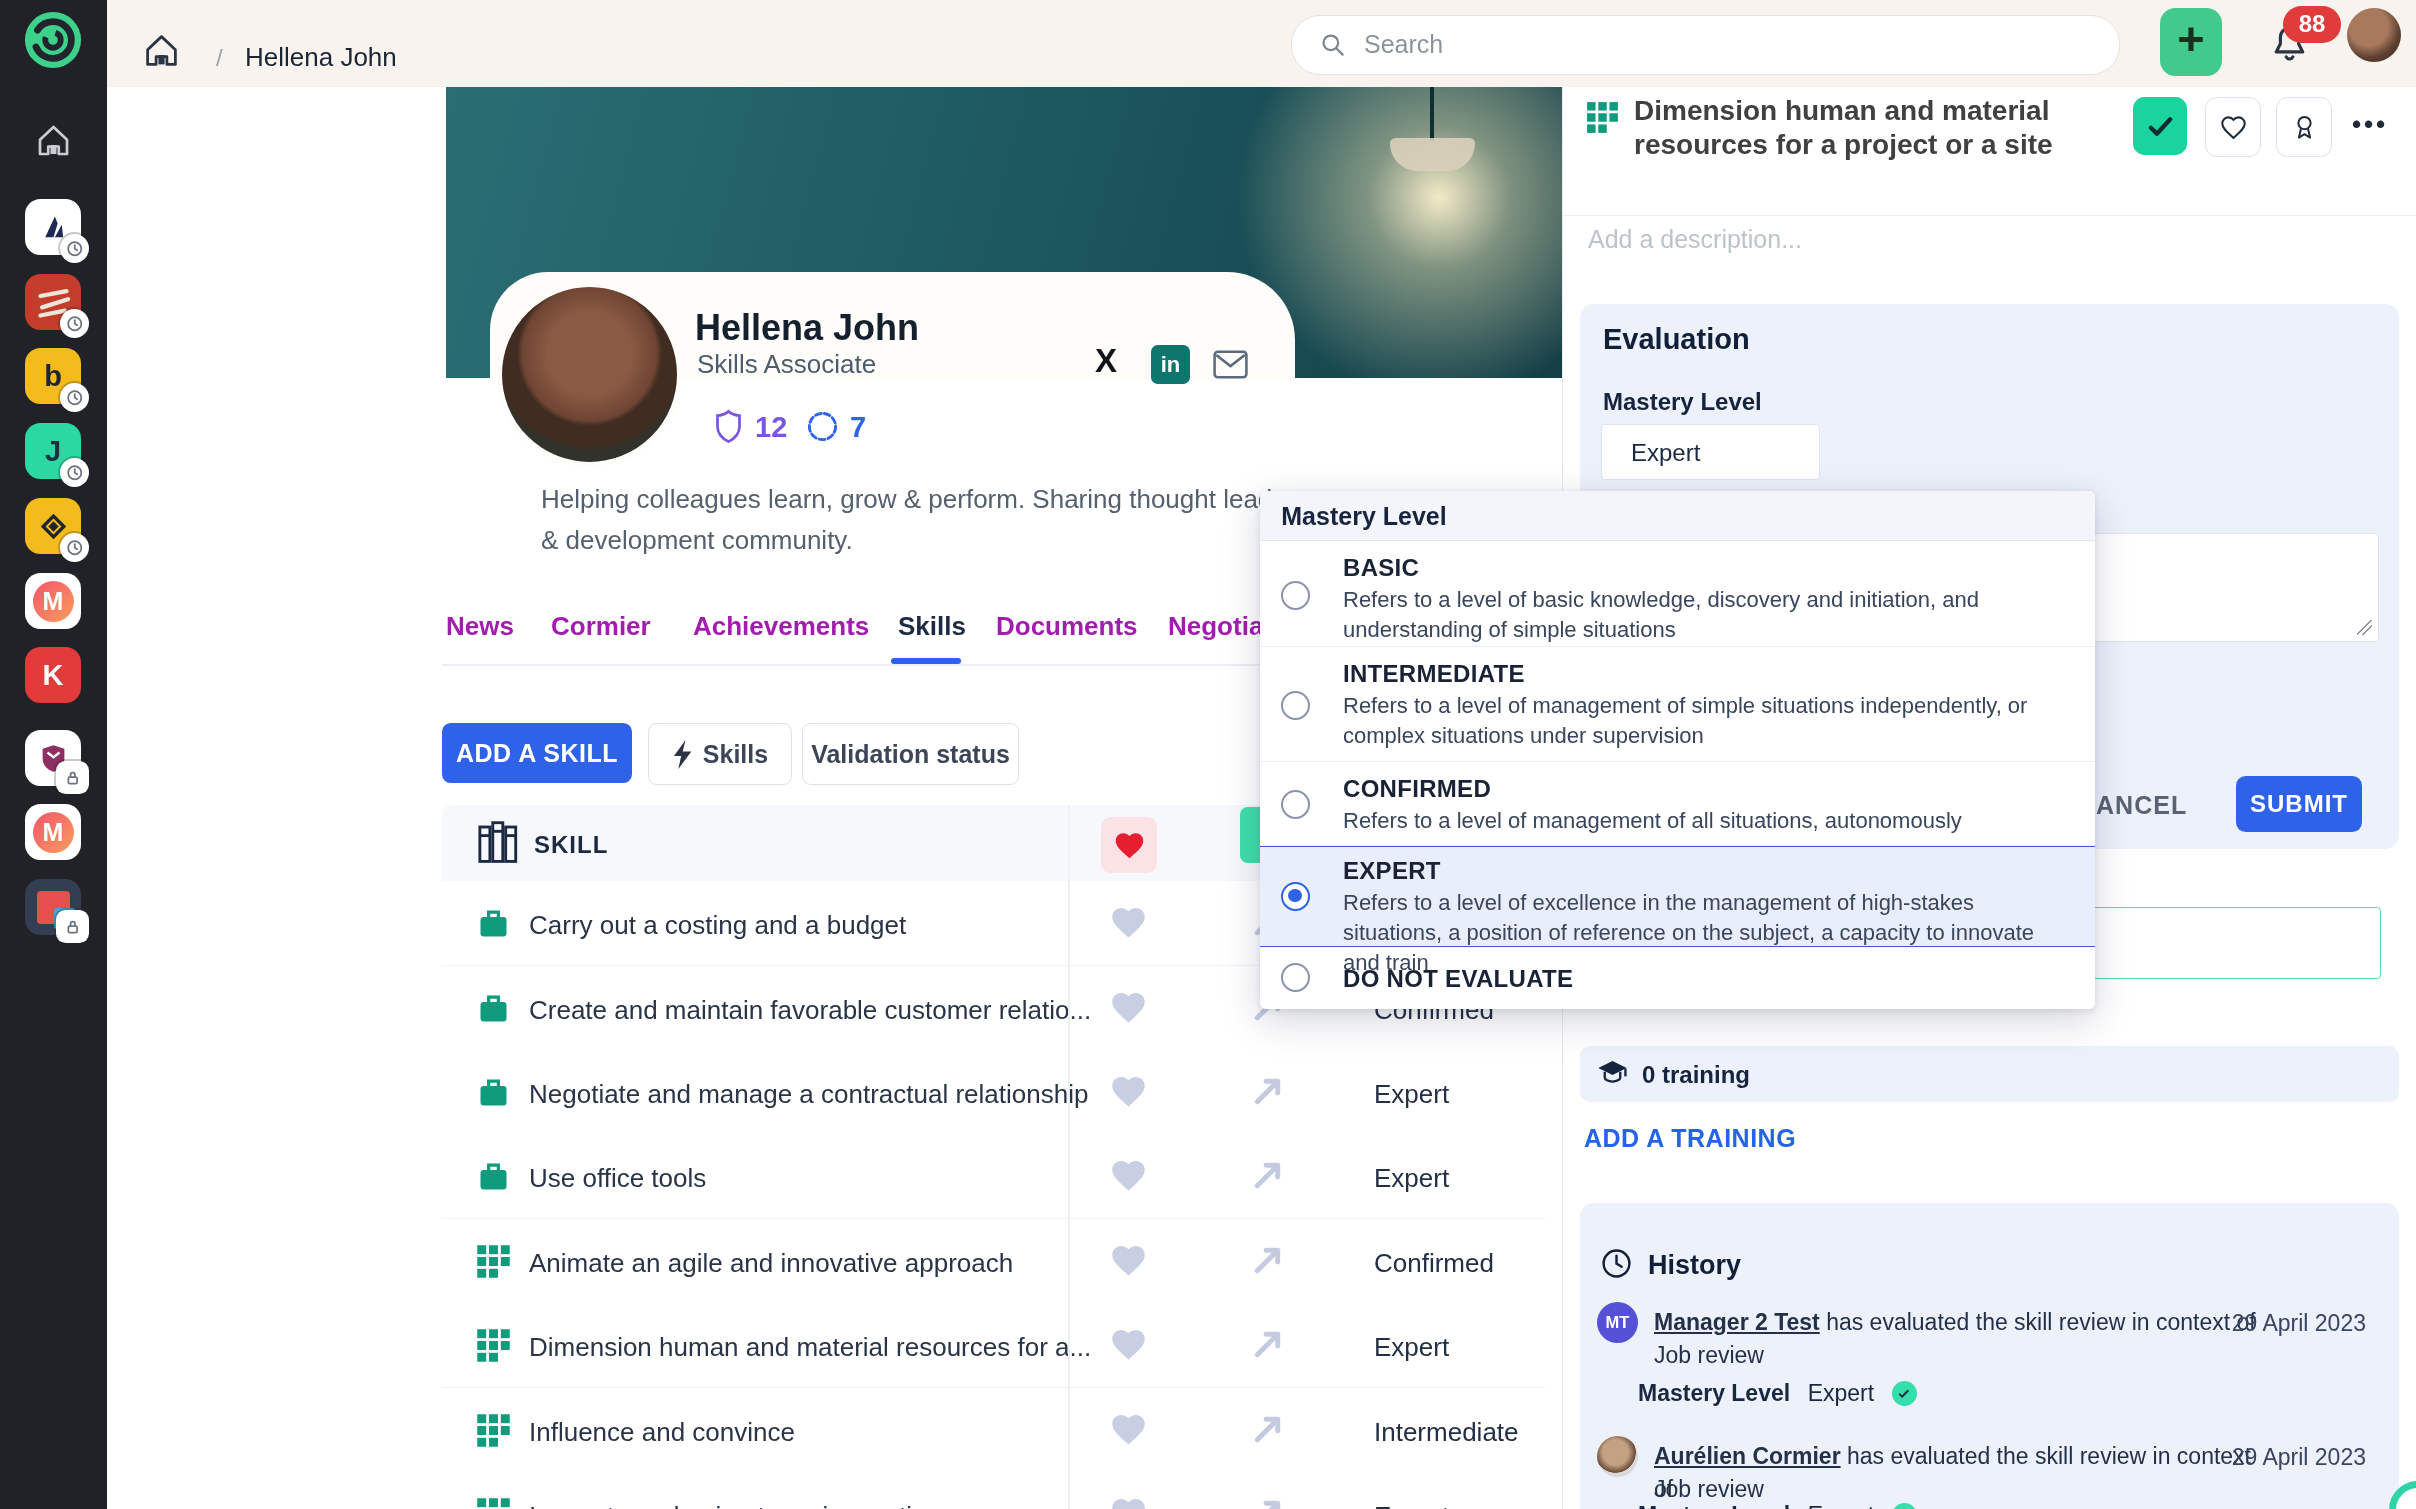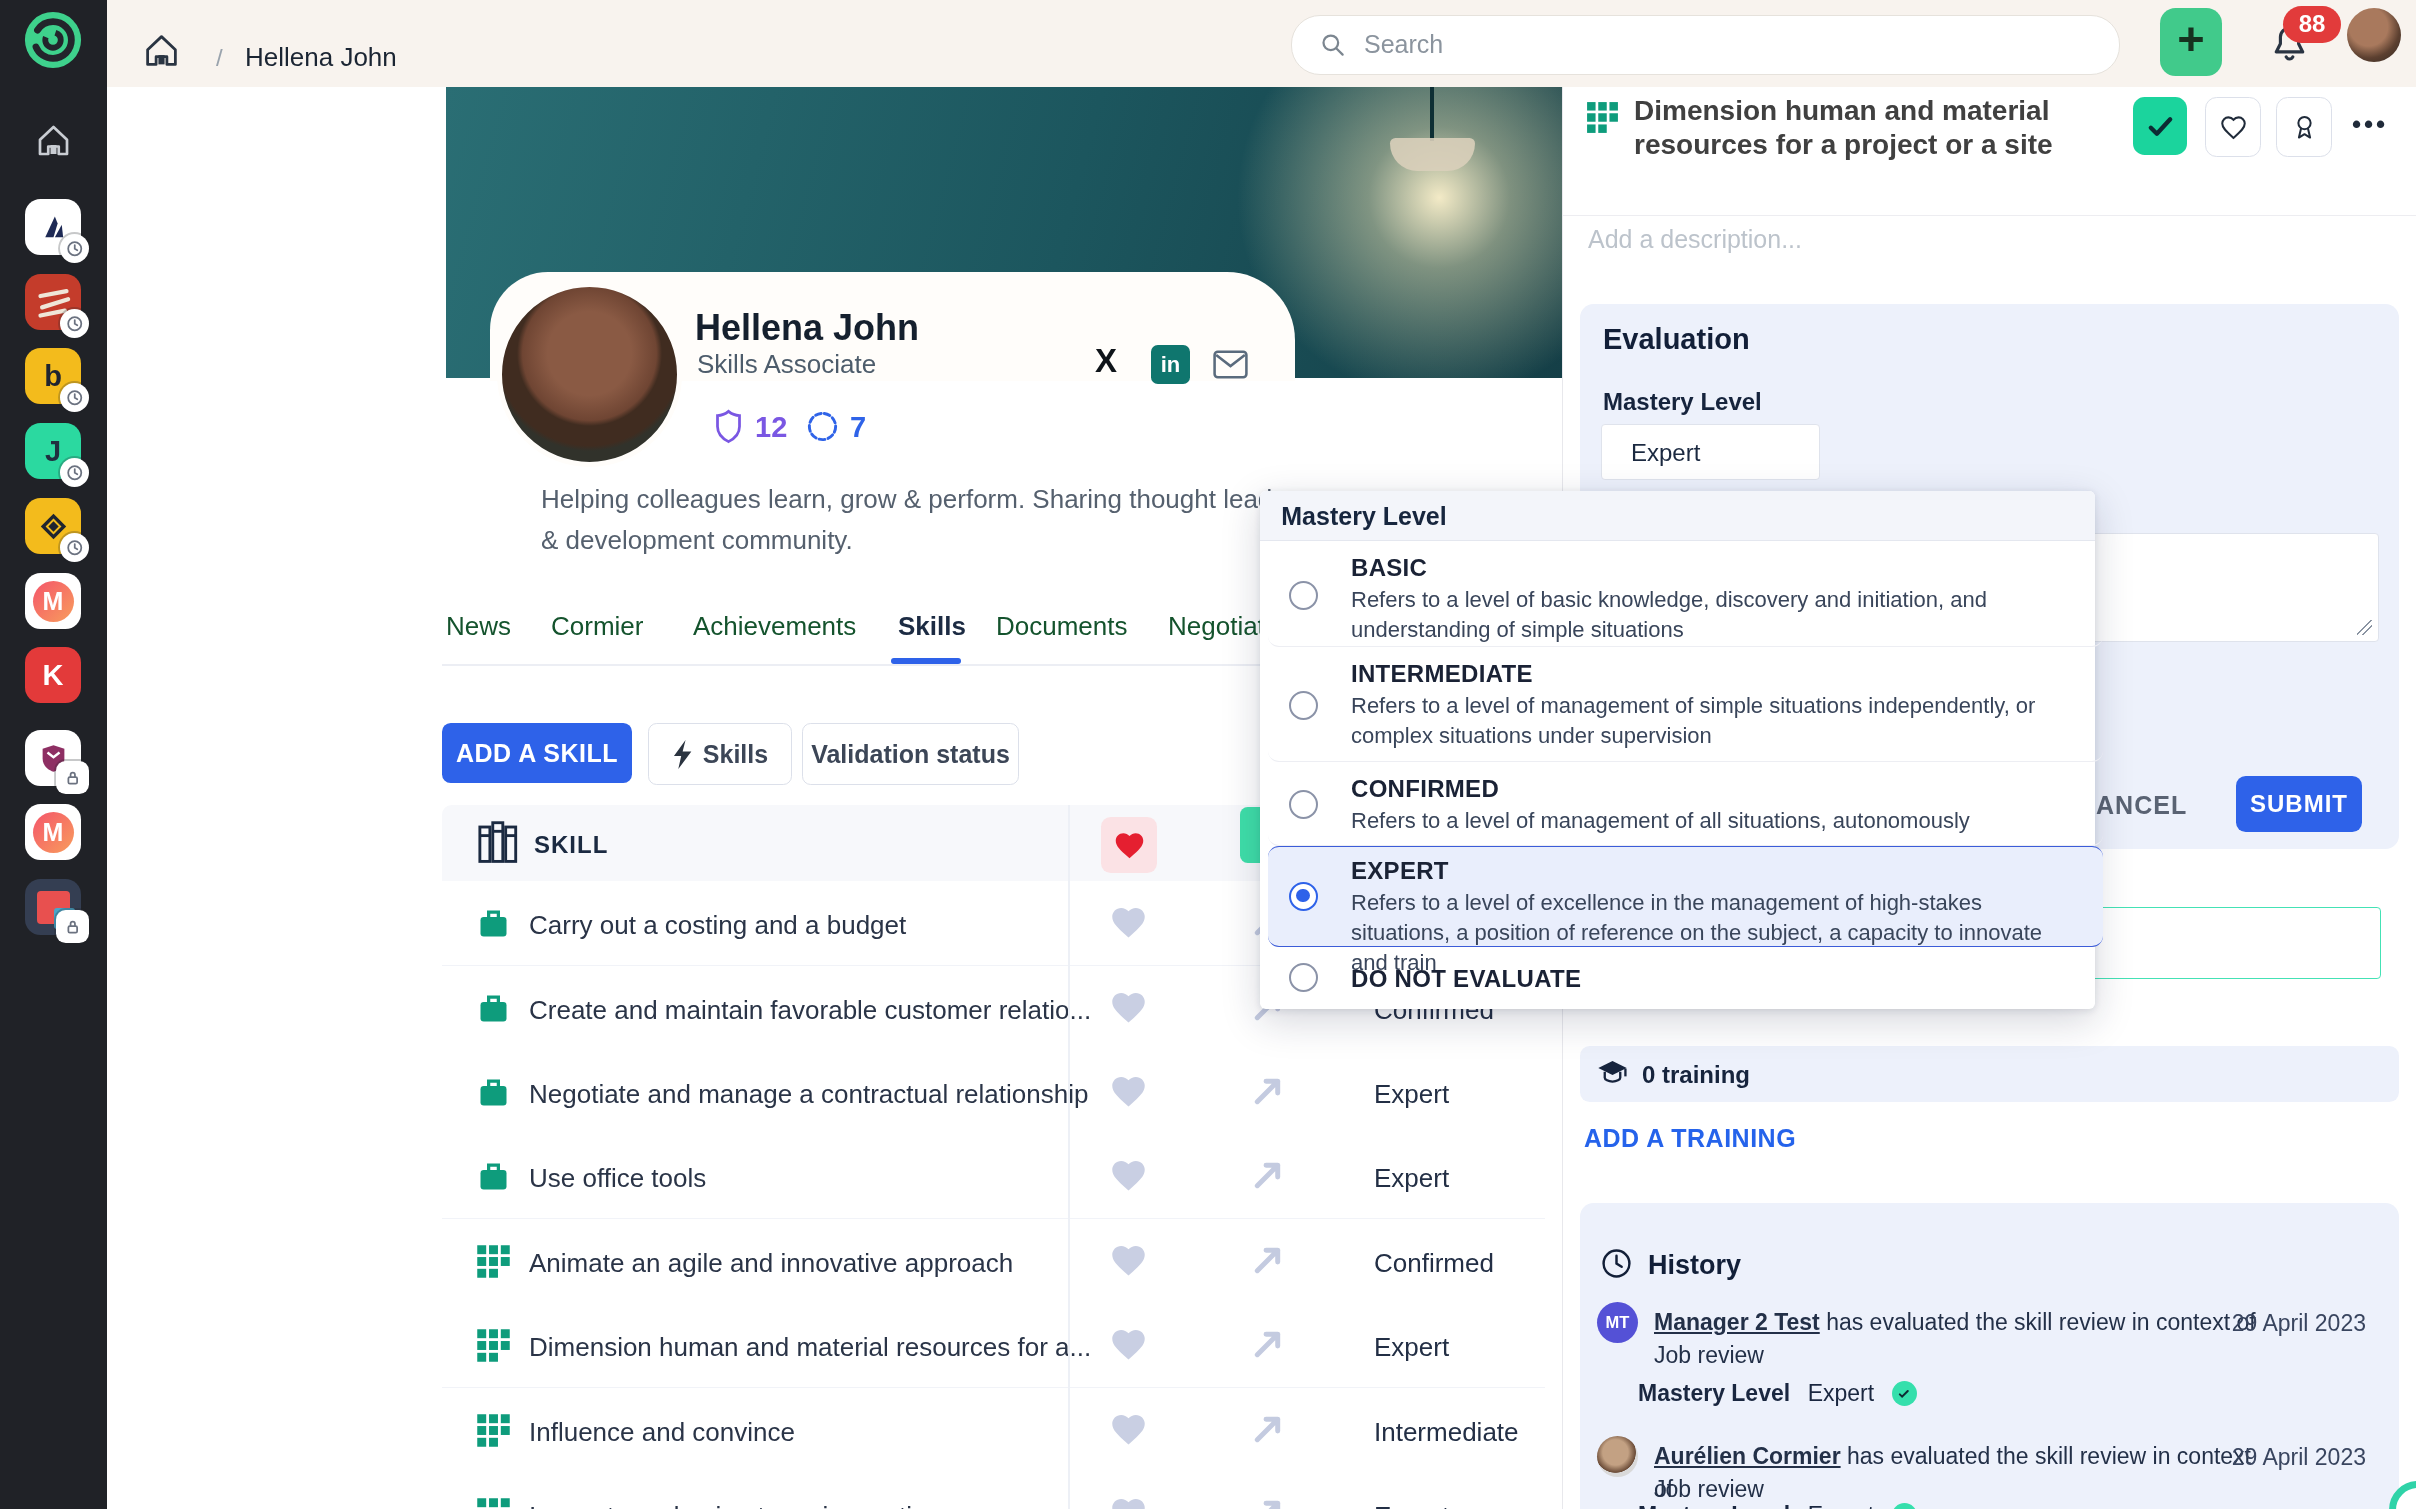--- a/index.html
+++ b/index.html
@@ -37,21 +37,21 @@
     background:radial-gradient(circle at 50% 38%,#8a5a44 0 30%,#6f4533 48%,#402c20 52% 66%,#31322b 70%);}
   .pname{left:695px;top:307px;font-size:36px;font-weight:bold;color:#15202e;z-index:4;}
   .prole{left:697px;top:349px;font-size:26px;color:#4d5c6b;z-index:4;}
   .soc{z-index:4;}
   .x-letter{font-size:33px;font-weight:bold;color:#0f1419;}
   .li-box{width:39px;height:39px;border-radius:6.8px;background:#0f766e;color:#fff;font-weight:bold;font-size:22px;display:flex;align-items:center;justify-content:center;}
   .statnum{font-size:29px;font-weight:600;z-index:4;}
   .bio{font-size:26px;color:#55606e;z-index:4;line-height:41px;}
 
   
-  .tab{top:611px;font-size:26px;color:#14532d;z-index:4;}
+  .tab{top:611px;font-size:26px;color:#a21caf;z-index:4;font-weight:bold;}
   .tab.active{font-weight:bold;color:#1c2b43;}
   .tabline{left:442px;top:664px;width:1119px;height:1.9px;background:#eceef4;z-index:3;}
   .tabunder{left:891px;top:658px;width:70px;height:5.8px;background:#2E62E9;border-radius:2.9px;z-index:4;}
 
   
   .btn-primary{left:442px;top:723px;width:190px;height:60px;border-radius:8.7px;background:#2E62E9;color:#fff;font-size:25px;font-weight:bold;letter-spacing:0.5px;display:flex;align-items:center;justify-content:center;}
   .btn-ghost{height:60px;border-radius:8.7px;background:#fff;border:1px solid #dce0ea;color:#3c4657;font-size:25px;font-weight:600;display:flex;align-items:center;justify-content:center;gap:9.7px;top:723px;}
 
   
   .thead{left:442px;top:805px;width:1103px;height:76px;background:#F7F8FB;border-radius:9.7px 9.7px 0 0;}
@@ -96,21 +96,21 @@
   .hline b{text-decoration:underline;}
   .hdate{width:194px;left:2172px;text-align:right;font-size:23px;color:#39455f;}
   .hml{left:1638px;font-size:23px;color:#1a2740;display:flex;align-items:center;gap:17.5px;}
   .hml .lbl{font-weight:600;}
   .vbadge{width:25px;height:25px;border-radius:50%;background:#35DFAC;display:flex;align-items:center;justify-content:center;}
 
   
   .popup{left:1260px;top:491px;width:835px;height:518px;background:#fff;border-radius:5.8px;box-shadow:0 11.6px 39px rgba(20,30,60,.18),0 1.9px 7.8px rgba(20,30,60,.10);z-index:50;}
   .pop-h{position:absolute;left:0;top:0;width:100%;height:49px;background:#F3F5FA;border-bottom:1px solid #e4e7ef;border-radius:5.8px 5.8px 0 0;}
   .pop-h span{position:absolute;left:21.3px;top:10.7px;font-size:25px;font-weight:bold;color:#17263e;}
-  .opt{position:absolute;left:8px;width:100%;border-bottom:1px solid #edeef3;box-sizing:border-box;border-radius:11px;}
+  .opt{position:absolute;left:0;width:100%;border-bottom:1px solid #edeef3;box-sizing:border-box;}
   .opt .radio{position:absolute;left:21.3px;width:29px;height:29px;border-radius:50%;border:2.9px solid #8b93a8;background:#fff;box-sizing:border-box;}
   .opt .radio.on{border:2.9px solid #2E62E9;}
   .opt .radio.on::after{content:"";position:absolute;left:4.9px;top:4.9px;width:13.6px;height:13.6px;border-radius:50%;background:#2E62E9;}
   .opt .ttl{position:absolute;left:83px;font-size:24px;font-weight:bold;color:#1a2235;letter-spacing:0.3px;}
   .opt .dsc{position:absolute;left:83px;width:718px;font-size:22px;color:#39455a;line-height:30px;}
   .opt.sel{background:#E9EEFC;border-top:1.9px solid #3C5CD8;border-bottom:1.9px solid #3C5CD8;}
 
   .fab{left:2389px;top:1481px;width:58px;height:58px;border-radius:50%;background:#fff;border:7.8px solid #2FD3A8;box-sizing:border-box;z-index:20;}
 </style>
 </head>

